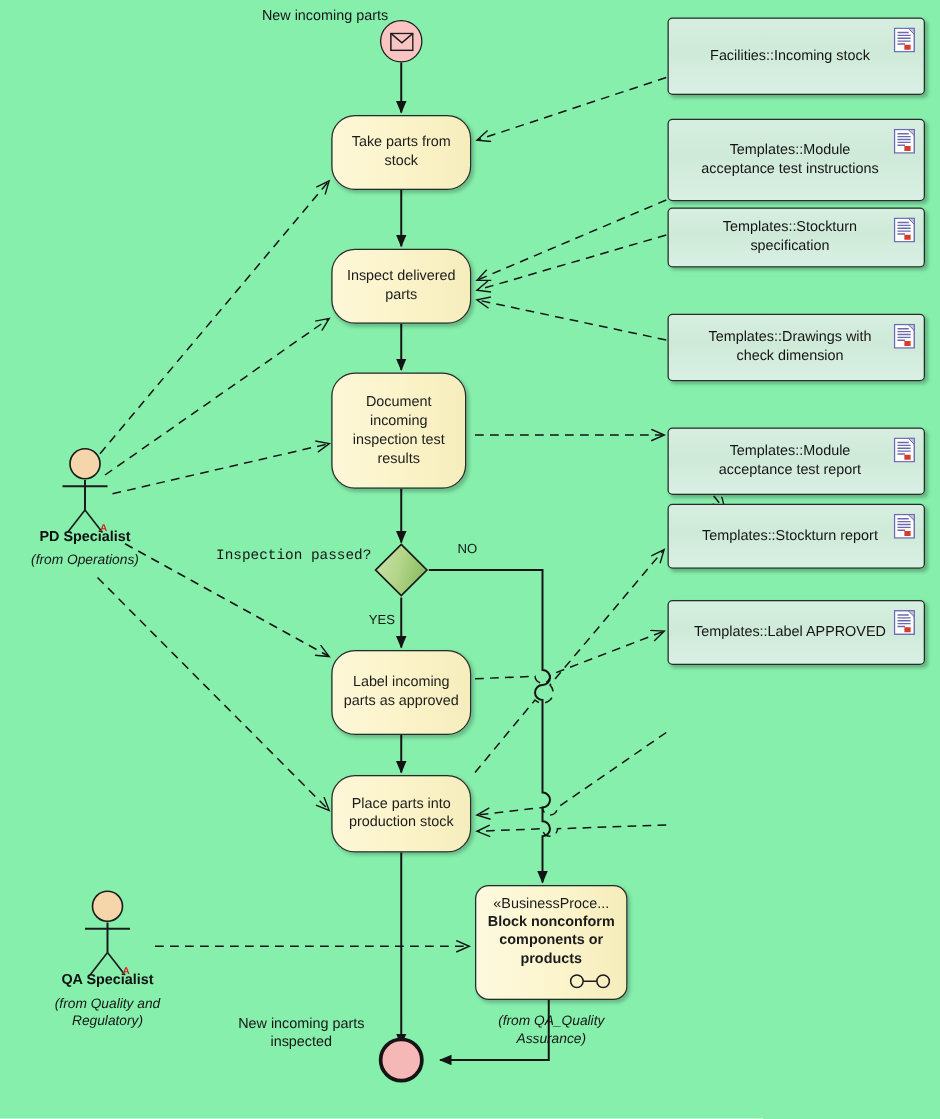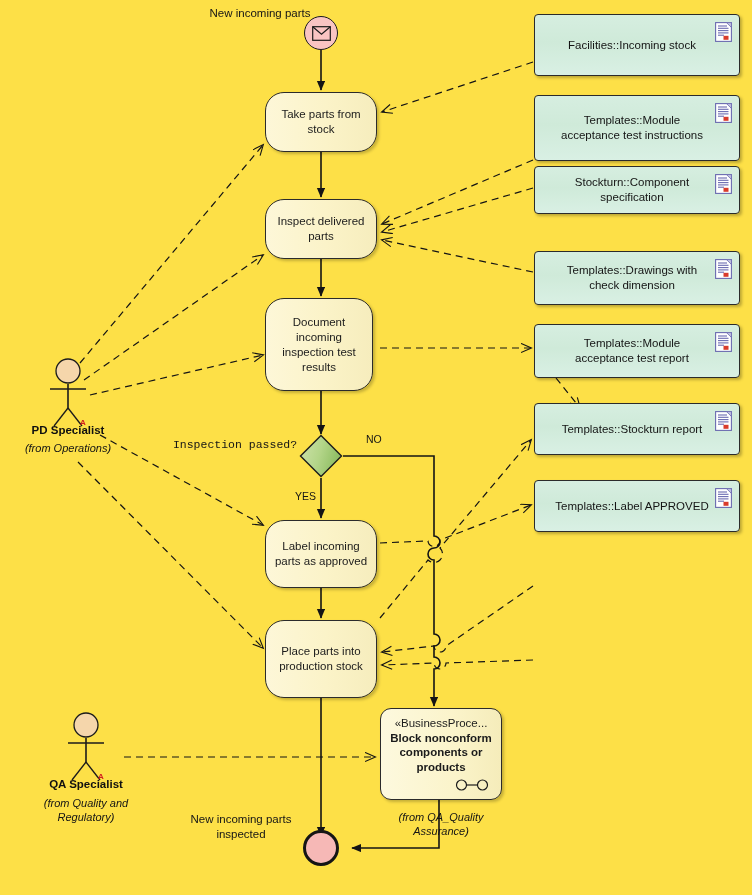--- a/index.html
+++ b/index.html
@@ -7,21 +7,21 @@
     padding: 0;
     background: #ffffff;
   }
   body {
     font-family: "Liberation Sans", sans-serif;
   }
   #canvas {
     position: relative;
     width: 752px;
     height: 895px;
-    background: #fde047;
+    background: #86efac;
     overflow: hidden;
   }
   #edges {
     position: absolute;
     left: 0; top: 0;
     width: 752px;
     height: 895px;
     pointer-events: none;
   }
 
@@ -283,21 +283,21 @@
   </div>
 
   <div class="action" style="left:265px; top:298px; width:108px; height:93px;">
     <span class="lbl">Document incoming inspection test results</span>
   </div>
 
   <div class="action" style="left:265px; top:520px; width:112px; height:68px;">
     <span class="lbl">Label incoming parts as approved</span>
   </div>
 
-  <div class="action" style="left:265px; top:620px; width:112px; height:78px;">
+  <div class="action" style="left:265px; top:620px; width:112px; height:62px;">
     <span class="lbl">Place parts into production stock</span>
   </div>
 
   <div class="decision" style="left:299px; top:434px;">
     <svg viewBox="0 0 44 44" width="44" height="44" xmlns="http://www.w3.org/2000/svg">
       <defs>
         <linearGradient id="decGrad" x1="0" y1="0" x2="1" y2="0.3">
           <stop offset="0%" stop-color="#cfe3ab"></stop>
           <stop offset="55%" stop-color="#b3d589"></stop>
           <stop offset="100%" stop-color="#8fbe63"></stop>
@@ -360,21 +360,21 @@
         <line x1="3" y1="8.6" x2="13.5" y2="8.6"></line>
           <line x1="3" y1="10.9" x2="13.5" y2="10.9"></line>
         <line x1="3" y1="13.2" x2="9" y2="13.2"></line>
       </g>
       <path d="M11.5,0.6 L16.4,0.6 L16.4,5.4 z" fill="#c3c3e3" stroke="#6a6ab0" stroke-width="0.8"></path>
       <rect x="8.5" y="13.8" width="5" height="4" fill="#d93b2b"></rect>
     </svg>
   </div>
 
   <div class="artifact" style="left:534px; top:166px; width:206px; height:48px;">
-    <span>Stockturn::Component specification</span>
+    <span>Templates::Stockturn specification</span>
     <svg class="doc-icon" viewBox="0 0 17 20" xmlns="http://www.w3.org/2000/svg">
       <rect x="0.6" y="0.6" width="15.8" height="18.8" fill="#ffffff" stroke="#6a6ab0" stroke-width="1.1"></rect>
       <g stroke="#6a6ab0" stroke-width="1.1">
         <line x1="3" y1="4" x2="12" y2="4"></line>
           <line x1="3" y1="6.3" x2="13.5" y2="6.3"></line>
         <line x1="3" y1="8.6" x2="13.5" y2="8.6"></line>
           <line x1="3" y1="10.9" x2="13.5" y2="10.9"></line>
         <line x1="3" y1="13.2" x2="9" y2="13.2"></line>
       </g>
       <path d="M11.5,0.6 L16.4,0.6 L16.4,5.4 z" fill="#c3c3e3" stroke="#6a6ab0" stroke-width="0.8"></path>
@@ -391,21 +391,21 @@
           <line x1="3" y1="6.3" x2="13.5" y2="6.3"></line>
         <line x1="3" y1="8.6" x2="13.5" y2="8.6"></line>
           <line x1="3" y1="10.9" x2="13.5" y2="10.9"></line>
         <line x1="3" y1="13.2" x2="9" y2="13.2"></line>
       </g>
       <path d="M11.5,0.6 L16.4,0.6 L16.4,5.4 z" fill="#c3c3e3" stroke="#6a6ab0" stroke-width="0.8"></path>
       <rect x="8.5" y="13.8" width="5" height="4" fill="#d93b2b"></rect>
     </svg>
   </div>
 
-  <div class="artifact" style="left:534px; top:324px; width:206px; height:54px;">
+  <div class="artifact" style="left:534px; top:342px; width:206px; height:54px;">
     <span>Templates::Module acceptance test report</span>
     <svg class="doc-icon" viewBox="0 0 17 20" xmlns="http://www.w3.org/2000/svg">
       <rect x="0.6" y="0.6" width="15.8" height="18.8" fill="#ffffff" stroke="#6a6ab0" stroke-width="1.1"></rect>
       <g stroke="#6a6ab0" stroke-width="1.1">
         <line x1="3" y1="4" x2="12" y2="4"></line>
           <line x1="3" y1="6.3" x2="13.5" y2="6.3"></line>
         <line x1="3" y1="8.6" x2="13.5" y2="8.6"></line>
           <line x1="3" y1="10.9" x2="13.5" y2="10.9"></line>
         <line x1="3" y1="13.2" x2="9" y2="13.2"></line>
       </g>

